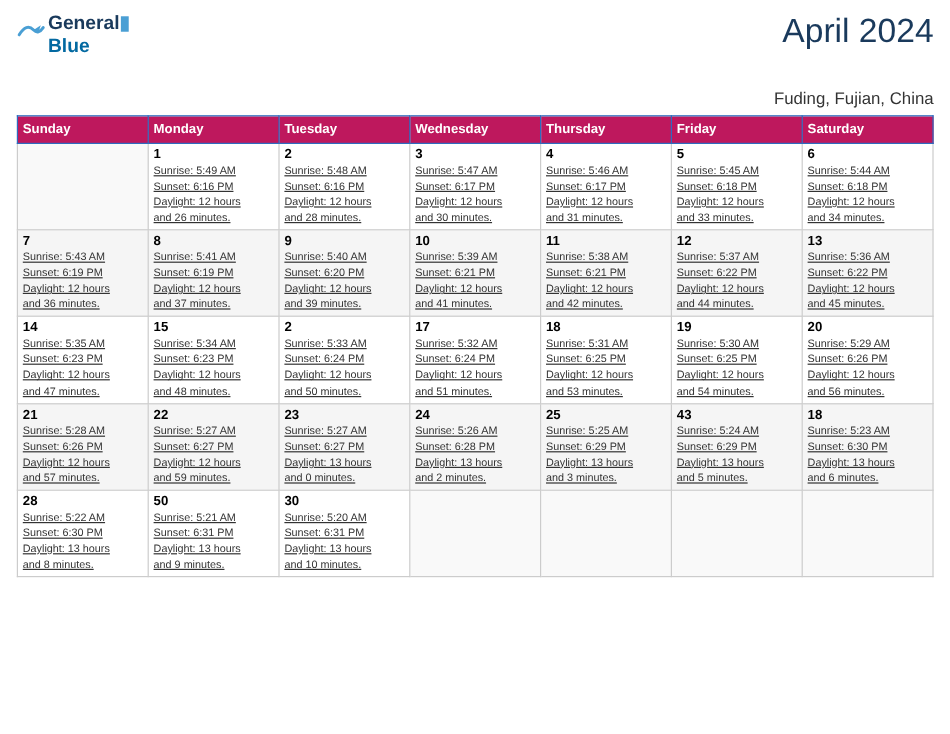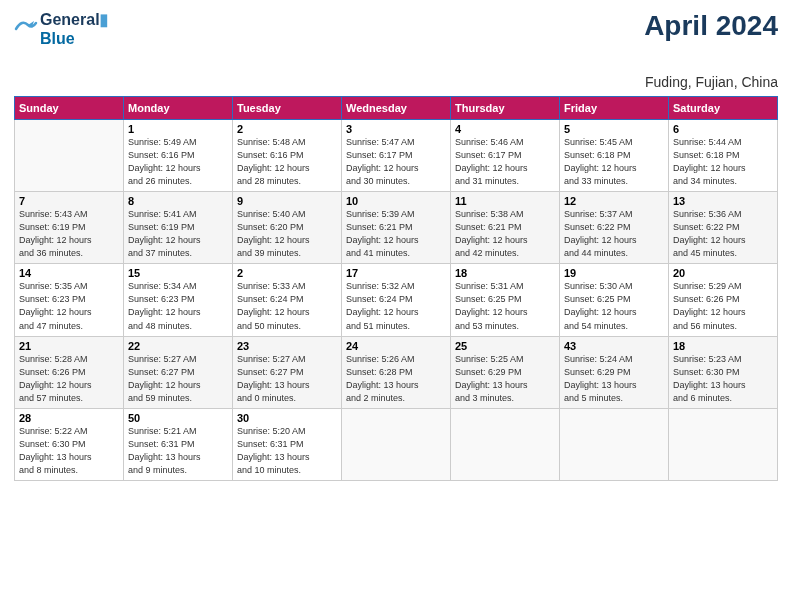--- a/index.html
+++ b/index.html
@@ -27,21 +27,21 @@
     .logo-icon {
       width: 24px;
       height: 24px;
       margin-right: 2px;
     }
     .title-block {
       text-align: right;
     }
     .title-block h1 {
       font-size: 28px;
-      font-weight: bold;
+      font-weight: normal;
       color: #1a3a5c;
       margin-left: 16px;
     }
     .title-block h2 {
       font-size: 14px;
       color: #333;
       font-weight: normal;
       margin-top: 32px;
     }
     table {
@@ -80,20 +80,21 @@
       font-weight: bold;
       font-size: 11px;
       color: #000;
       display: block;
       margin-bottom: 1px;
     }
     .cell-info {
       color: #333;
       font-size: 9px;
       line-height: 1.45;
+      text-decoration: underline;
     }
     .empty-cell {
       background: #f9f9f9;
     }
   </style>
 </head>
 <body>
 
 <div class="container">
   <div class="header-row">

